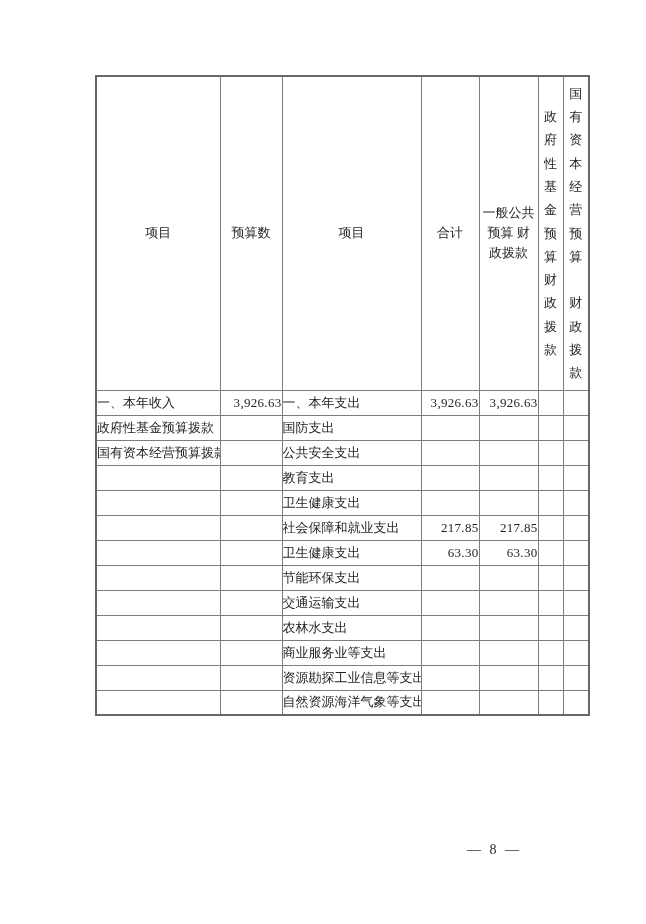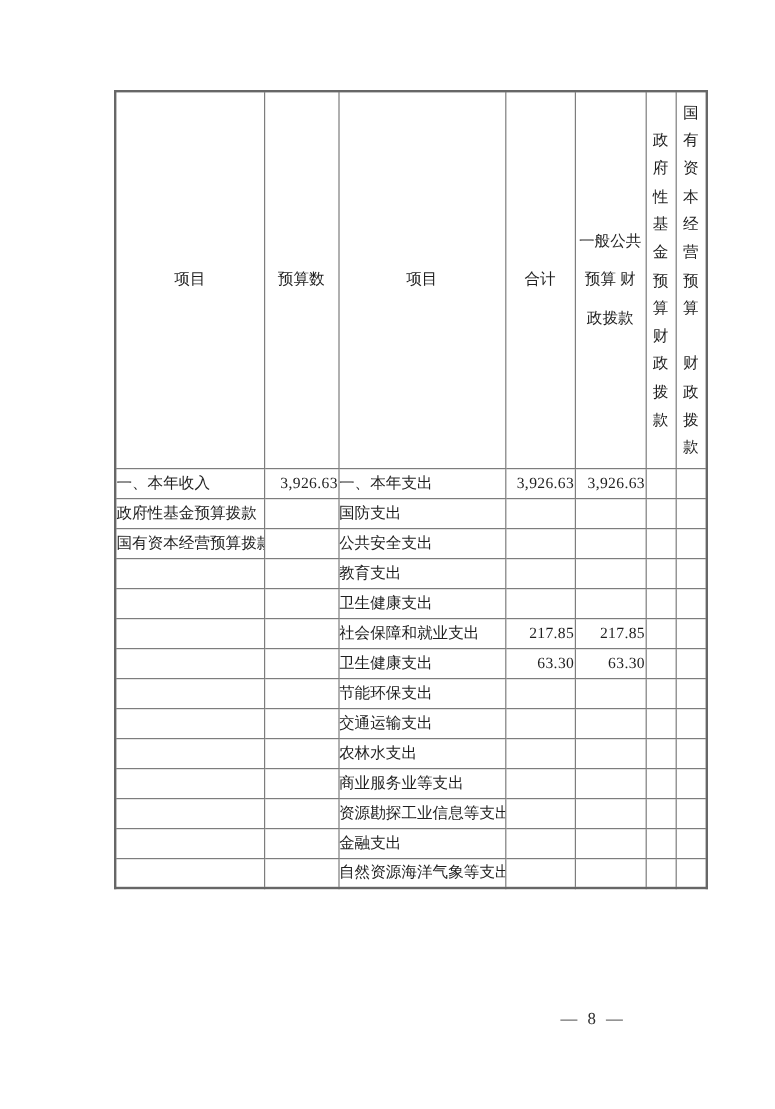--- a/index.html
+++ b/index.html
@@ -33,21 +33,21 @@
     padding: 0;
     overflow: hidden;
   }
   tr.head { height: 314px; }
   th.hd {
     text-align: center;
     vertical-align: middle;
   }
   th.wrap {
     white-space: pre-line;
-    line-height: 32px;
+    line-height: 20px;
   }
   th.vert {
     white-space: pre-line;
     line-height: 23.3px;
   }
   tr.data { height: 25px; }
   td.item {
     text-align: left;
     padding-left: 8px;
     padding-right: 2px;
@@ -225,29 +225,20 @@
     <td class="num"></td>
     <td class="item">资源勘探工业信息等支出</td>
     <td class="num"></td>
     <td class="num"></td>
     <td class="num"></td>
     <td class="num"></td>
   </tr>
         <tr class="data">
     <td class="item"></td>
     <td class="num"></td>
-    <td class="item">金融支出</td>
-    <td class="num"></td>
-    <td class="num"></td>
-    <td class="num"></td>
-    <td class="num"></td>
-  </tr>
-        <tr class="data">
-    <td class="item"></td>
-    <td class="num"></td>
     <td class="item">自然资源海洋气象等支出</td>
     <td class="num"></td>
     <td class="num"></td>
     <td class="num"></td>
     <td class="num"></td>
   </tr>
       </tbody>
   </table>
 
   <div class="pageno">— 8 —</div>

